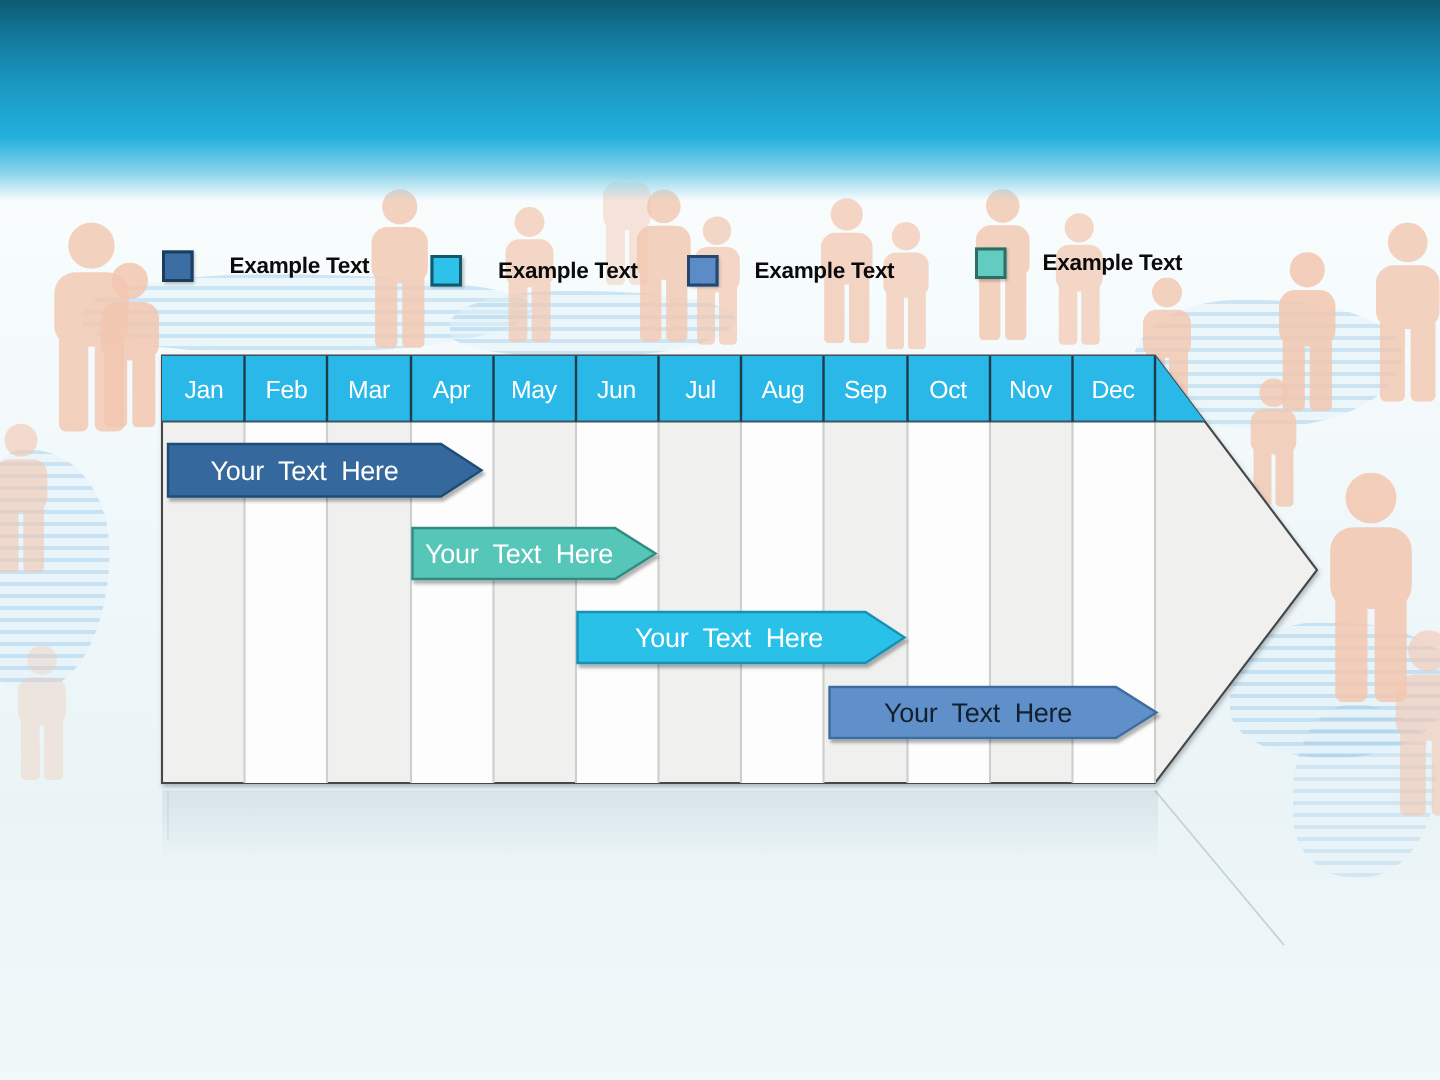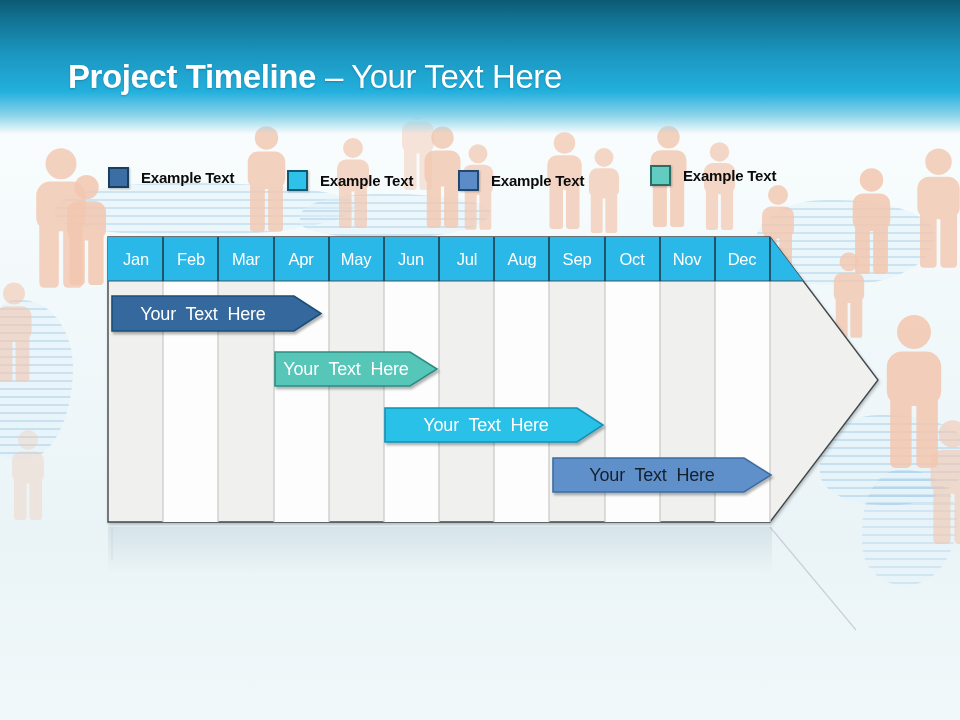--- a/index.html
+++ b/index.html
@@ -17,21 +17,21 @@
   .slidetitle .b{font-weight:bold;}
   .slidetitle .l{font-weight:normal;margin-left:9px;}
   
   .person{position:absolute;fill:#f3c7b0;}
   .map{
     position:absolute;opacity:.5;
     background:repeating-linear-gradient(180deg,rgba(122,181,222,.65) 0 2.5px,rgba(225,242,250,.95) 2.5px 8px);
     border-radius:42% 58% 55% 45% / 55% 45% 62% 38%;
   }
   
-  .lgitem{position:absolute;display:flex;align-items:center;gap:12px;}
+  .lgitem{position:absolute;display:flex;align-items:center;gap:24px;}
   .swatch{width:21px;height:21px;border:2px solid #000;box-sizing:border-box;box-shadow:1px 1px 2px rgba(0,0,0,.25);}
   .lglabel{font-size:15px;font-weight:bold;color:#0b0b0b;letter-spacing:-0.2px;white-space:nowrap;}
   
   .chartsvg{position:absolute;left:0;top:0;width:960px;height:720px;}
   .mo{font-family:"Liberation Sans",sans-serif;font-size:16.5px;fill:#ffffff;letter-spacing:-0.2px;}
   .barlab{font-family:"Liberation Sans",sans-serif;font-size:18px;letter-spacing:-0.2px;word-spacing:5px;}
   
   .refl{position:absolute;left:108px;top:527px;width:664px;height:58px;
     background:linear-gradient(180deg,rgba(168,188,196,.30),rgba(168,188,196,0) 80%);}
 </style>
@@ -110,23 +110,20 @@
       <use href="#person-shape"></use>
     </svg>
   <svg class="person" style="left:925px;top:420px;width:55px;height:124px;opacity:.6">
       <use href="#person-shape"></use>
     </svg>
   <svg class="person" style="left:8px;top:430px;width:40px;height:90px;opacity:.35">
       <use href="#person-shape"></use>
     </svg>
 
   <div class="titleband"></div>
-  <div class="slidetitle">
-    <span class="b">Project Timeline</span><span class="l">– Your Text Here</span>
-  </div>
 
   <div>
     <div class="lgitem" style="left:108px;top:167px;">
       <div class="swatch" style="background: rgb(58, 110, 165); border-color: rgb(28, 62, 94);"></div>
       <div class="lglabel">Example Text</div>
     </div>
     <div class="lgitem" style="left:287px;top:170px;">
       <div class="swatch" style="background: rgb(46, 193, 233); border-color: rgb(20, 88, 110);"></div>
       <div class="lglabel">Example Text</div>
     </div>

